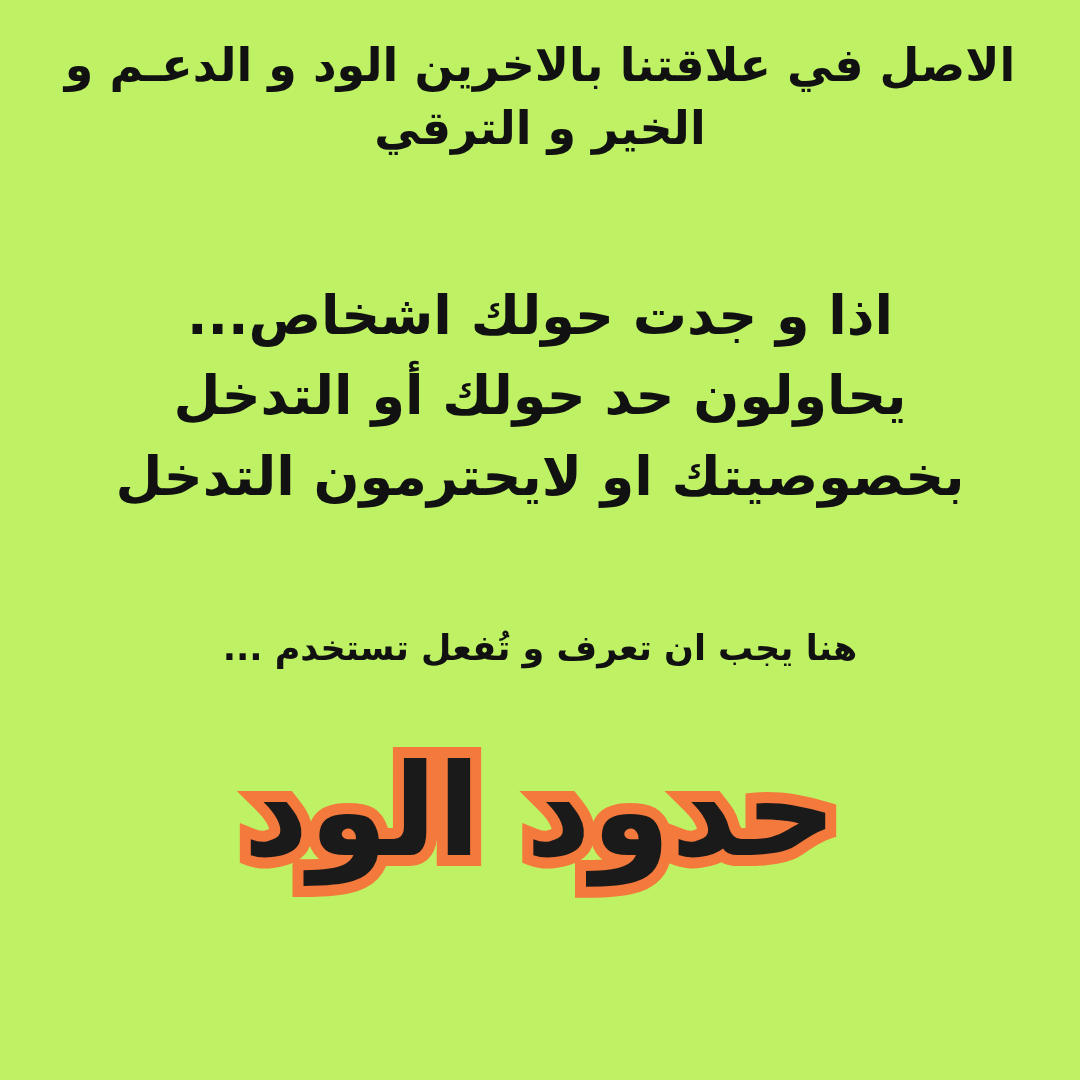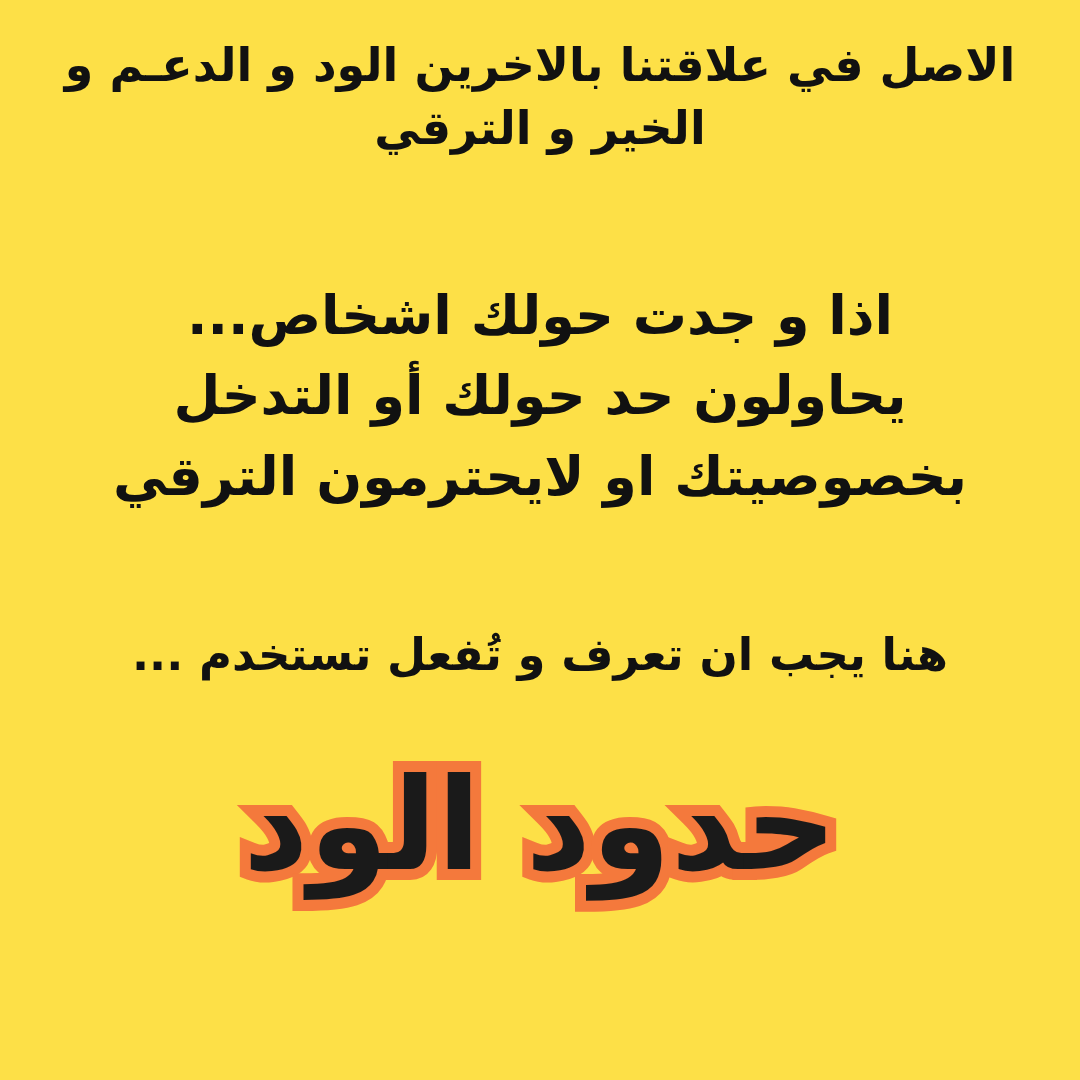--- a/index.html
+++ b/index.html
@@ -16,21 +16,21 @@
   .poster {
     position: relative;
     width: 1080px;
     height: 1080px;
     box-sizing: border-box;
     padding: 28px 46px 20px 46px;
     display: flex;
     flex-direction: column;
     align-items: center;
     text-align: center;
-    background: #fde047;
+    background: #bef264;
   }
   .block {
     width: 100%;
     color: #111111;
     font-weight: 700;
     line-height: 1.38;
     letter-spacing: 0;
     direction: rtl;
     unicode-bidi: isolate;
   }
@@ -46,21 +46,21 @@
   }
   .block-body {
     font-size: 54px;
   }
   .block-body .line {
     display: block;
     margin: 0 0 6px 0;
     white-space: nowrap;
   }
   .block-cta {
-    font-size: 45px;
+    font-size: 35px;
   }
   .block-cta .line {
     display: block;
     white-space: nowrap;
   }
   .headline-wrap {
     margin-top: 62px;
     width: 100%;
     display: flex;
     justify-content: center;
@@ -84,21 +84,21 @@
 
 <div class="poster">
 
   <div class="block block-intro">الاصل في علاقتنا بالاخرين  الود و الدعـم و الخير و الترقي</div>
 
   <div class="spacer-lg"></div>
 
   <div class="block block-body">
     <span class="line">اذا و جدت حولك اشخاص...</span>
     <span class="line">يحاولون حد حولك  أو التدخل</span>
-    <span class="line">بخصوصيتك او لايحترمون الترقي</span>
+    <span class="line">بخصوصيتك او لايحترمون التدخل</span>
   </div>
 
   <div class="spacer-md"></div>
 
   <div class="block block-cta">
     <span class="line">هنا يجب ان تعرف و تُفعل  تستخدم ...</span>
   </div>
 
   <div class="headline-wrap">
     <span class="headline">حدود الود</span>

